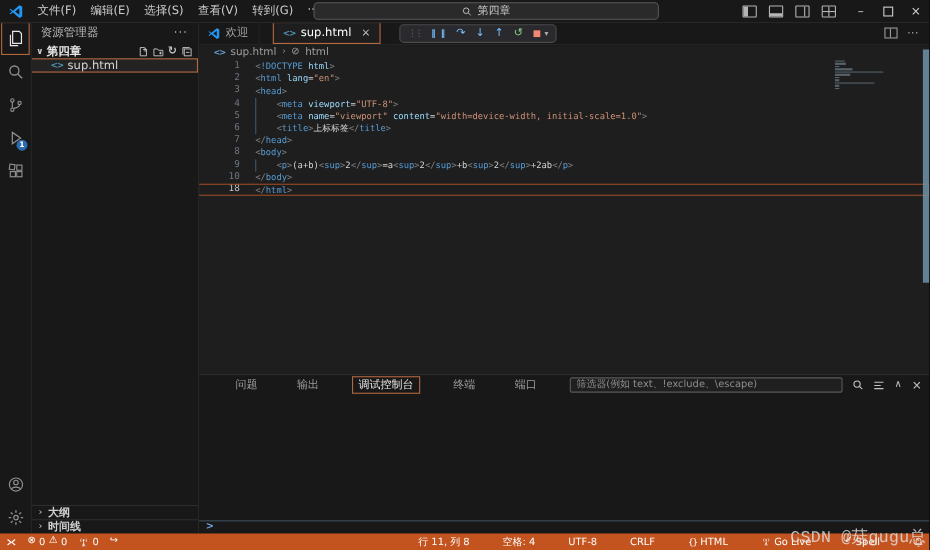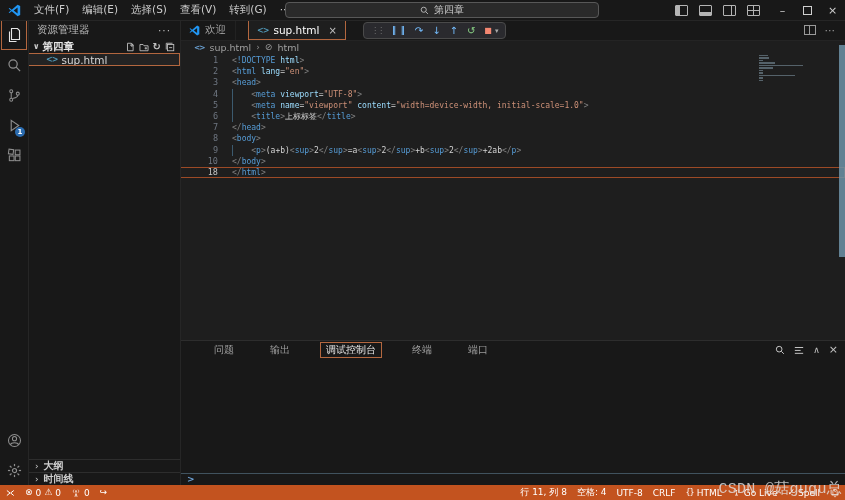--- a/index.html
+++ b/index.html
@@ -111,21 +111,21 @@
   .pi{font-size:9px;color:#c3c3c3;}
   .pi-close{font-size:11px;}
   .console-input{position:absolute;left:0;right:0;bottom:0;height:11px;border-top:1px solid #40525e;
     display:flex;align-items:center;padding-left:7px;}
   .prompt{color:#6ea3d8;font-size:9px;font-weight:bold;line-height:1;}
 
   
   .statusbar{position:absolute;left:0;right:0;bottom:0;height:15px;background:var(--statbg);color:#ffffff;
     display:flex;align-items:center;font-size:9px;z-index:20;}
   .st{display:flex;align-items:center;gap:3px;padding:0 5px;height:100%;}
-  .st-right{margin-left:auto;display:flex;height:100%;}
+  .st-right{margin-left:auto;display:flex;height:100%;gap:20px;}
   .sicon{font-size:9px;line-height:1;}
   .braces{font-size:8px;letter-spacing:-1px;}
 
   .watermark{position:absolute;right:3px;bottom:2px;font-size:15px;color:#e3e3e3;opacity:.8;z-index:30;
     letter-spacing:.3px;font-family:Liberation Mono, monospace;}
 </style>
 </head>
 <body>
 
 <div class="window">
@@ -346,20 +346,21 @@
 
   <div class="panel">
     <div class="panel-tabs">
         <span class="ptab">问题</span>
         <span class="ptab">输出</span>
         <span class="ptab active">调试控制台</span>
         <span class="ptab">终端</span>
         <span class="ptab">端口</span>
       </div>
     <div class="panel-right">
+      <input class="filter" placeholder="筛选器(例如 text、!exclude、\escape)" style="">
       <span>
         <svg width="10" height="10" viewBox="0 0 12 12">
             <circle cx="5" cy="5" r="3.4" fill="none" stroke="#c3c3c3" stroke-width="1.2"></circle>
             <line x1="7.6" y1="7.6" x2="10.6" y2="10.6" stroke="#c3c3c3" stroke-width="1.2"></line>
           </svg>
       </span>
       <span>
         <svg width="10" height="10" viewBox="0 0 12 12">
             <g stroke="#c3c3c3" stroke-width="1.2">
               <line x1="1" y1="3" x2="11" y2="3"></line>

